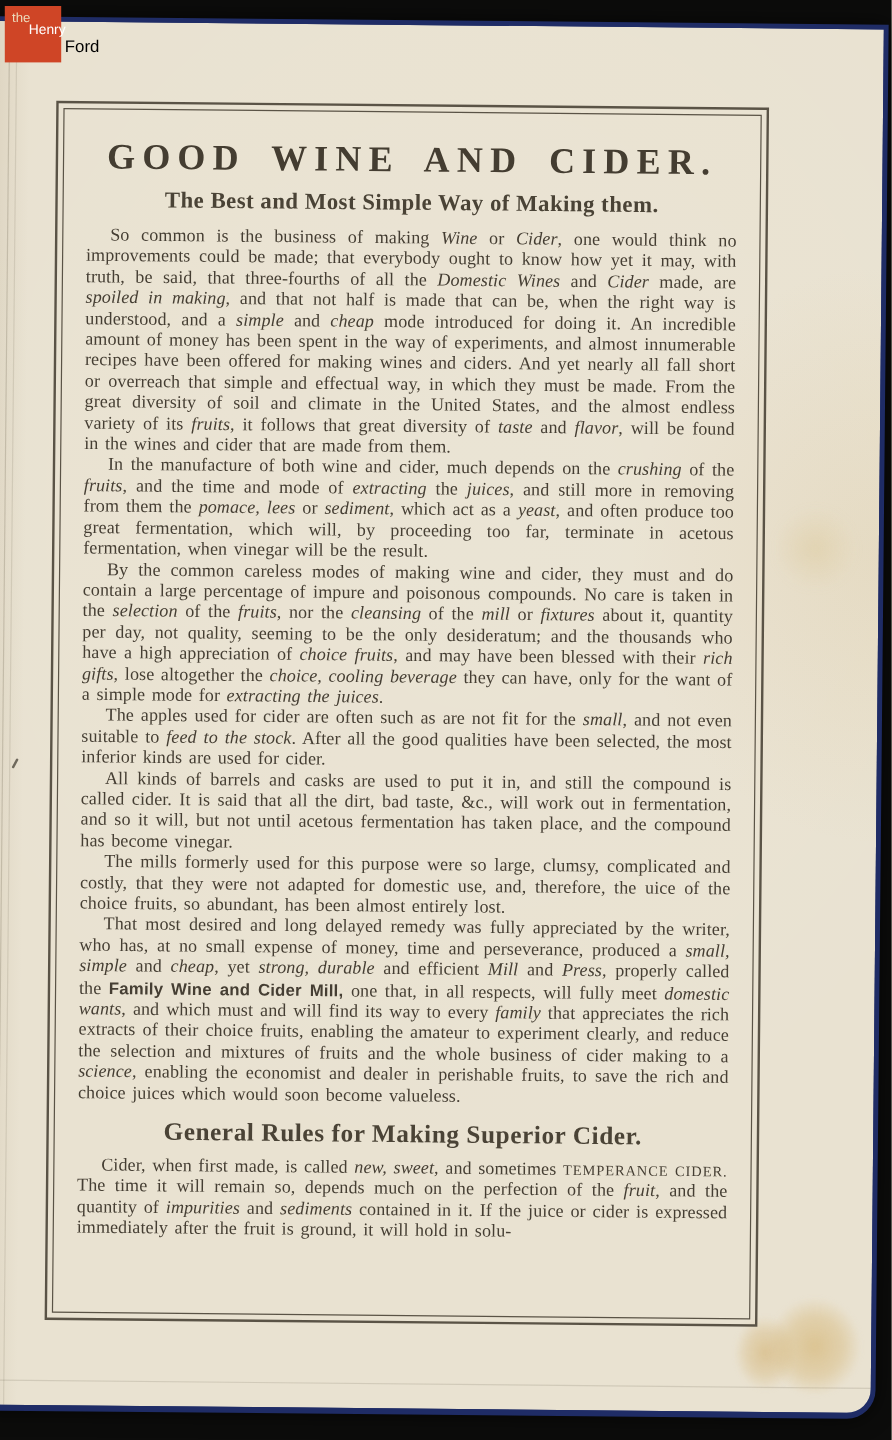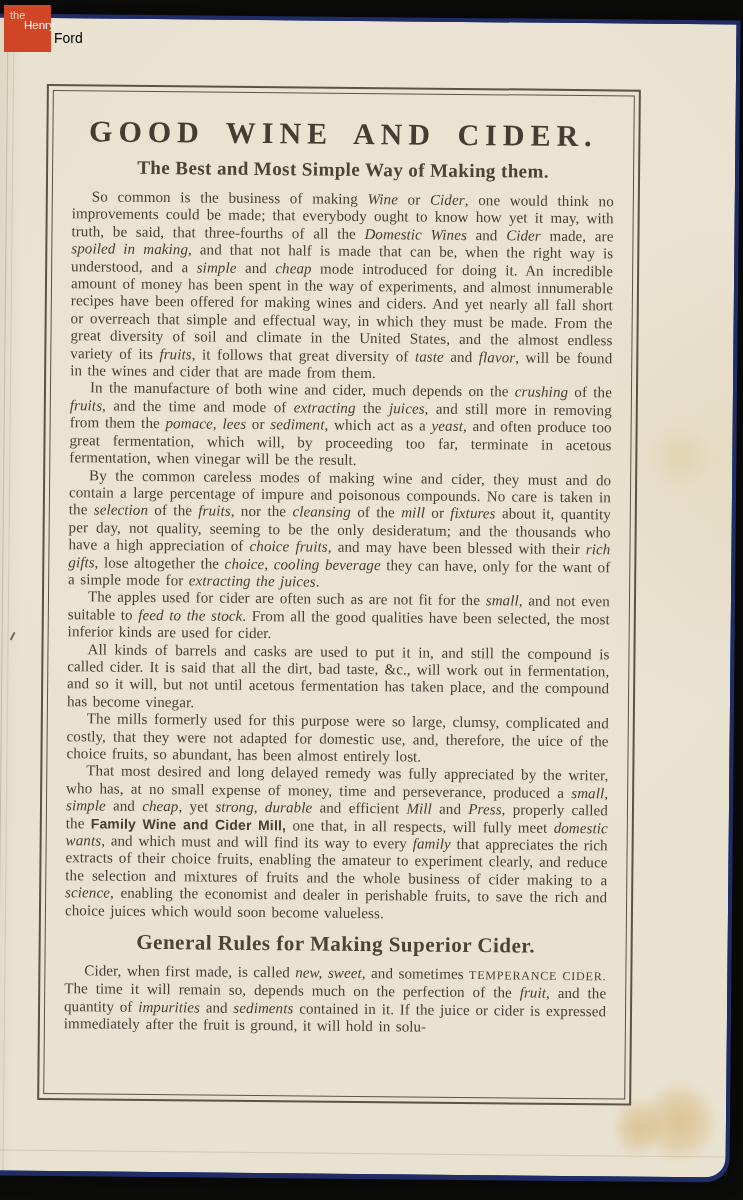--- a/index.html
+++ b/index.html
@@ -153,21 +153,21 @@
         <div class="content">
 
           <div class="doc-title">GOOD WINE AND CIDER.</div>
 
           <div class="doc-subtitle">The Best and Most Simple Way of Making them.</div>
 
           <div class="body-text">
               <p class="para"><span>So common is the business of making </span><span class="i">Wine</span><span> or </span><span class="i">Cider</span><span>, one would think no improvements could be made; that everybody ought to know how yet it may, with truth, be said, that three-fourths of all the </span><span class="i">Domestic Wines</span><span> and </span><span class="i">Cider</span><span> made, are </span><span class="i">spoiled in making</span><span>, and that not half is made that can be, when the right way is understood, and a </span><span class="i">simple</span><span> and </span><span class="i">cheap</span><span> mode introduced for doing it. An incredible amount of money has been spent in the way of experiments, and almost innumerable recipes have been offered for making wines and ciders. And yet nearly all fall short or overreach that simple and effectual way, in which they must be made. From the great diversity of soil and climate in the United States, and the almost endless variety of its </span><span class="i">fruits</span><span>, it follows that great diversity of </span><span class="i">taste</span><span> and </span><span class="i">flavor</span><span>, will be found in the wines and cider that are made from them.</span></p>
               <p class="para"><span>In the manufacture of both wine and cider, much depends on the </span><span class="i">crushing</span><span> of the </span><span class="i">fruits</span><span>, and the time and mode of </span><span class="i">extracting</span><span> the </span><span class="i">juices</span><span>, and still more in removing from them the </span><span class="i">pomace, lees</span><span> or </span><span class="i">sediment</span><span>, which act as a </span><span class="i">yeast</span><span>, and often produce too great fermentation, which will, by proceeding too far, terminate in acetous fermentation, when vinegar will be the result.</span></p>
               <p class="para"><span>By the common careless modes of making wine and cider, they must and do contain a large percentage of impure and poisonous compounds. No care is taken in the </span><span class="i">selection</span><span> of the </span><span class="i">fruits</span><span>, nor the </span><span class="i">cleansing</span><span> of the </span><span class="i">mill</span><span> or </span><span class="i">fixtures</span><span> about it, quantity per day, not quality, seeming to be the only desideratum; and the thousands who have a high appreciation of </span><span class="i">choice fruits</span><span>, and may have been blessed with their </span><span class="i">rich gifts</span><span>, lose altogether the </span><span class="i">choice, cooling beverage</span><span> they can have, only for the want of a simple mode for </span><span class="i">extracting the juices</span><span>.</span></p>
-              <p class="para"><span>The apples used for cider are often such as are not fit for the </span><span class="i">small</span><span>, and not even suitable to </span><span class="i">feed to the stock</span><span>. From all the good qualities have been selected, the most inferior kinds are used for cider.</span></p>
+              <p class="para"><span>The apples used for cider are often such as are not fit for the </span><span class="i">small</span><span>, and not even suitable to </span><span class="i">feed to the stock</span><span>. After all the good qualities have been selected, the most inferior kinds are used for cider.</span></p>
               <p class="para"><span>All kinds of barrels and casks are used to put it in, and still the compound is called cider. It is said that all the dirt, bad taste, &amp;c., will work out in fermentation, and so it will, but not until acetous fermentation has taken place, and the compound has become vinegar.</span></p>
               <p class="para"><span>The mills formerly used for this purpose were so large, clumsy, complicated and costly, that they were not adapted for domestic use, and, therefore, the uice of the choice fruits, so abundant, has been almost entirely lost.</span></p>
               <p class="para"><span>That most desired and long delayed remedy was fully appreciated by the writer, who has, at no small expense of money, time and perseverance, produced a </span><span class="i">small, simple</span><span> and </span><span class="i">cheap</span><span>, yet </span><span class="i">strong, durable</span><span> and efficient </span><span class="i">Mill</span><span> and </span><span class="i">Press</span><span>, properly called the </span><span class="b">Family Wine and Cider Mill,</span><span> one that, in all respects, will fully meet </span><span class="i">domestic wants</span><span>, and which must and will find its way to every </span><span class="i">family</span><span> that appreciates the rich extracts of their choice fruits, enabling the amateur to experiment clearly, and reduce the selection and mixtures of fruits and the whole business of cider making to a </span><span class="i">science</span><span>, enabling the economist and dealer in perishable fruits, to save the rich and choice juices which would soon become valueless.</span></p>
             </div>
 
           <div class="section-heading">General Rules for Making Superior Cider.</div>
 
           <div class="body-text">
               <p class="para"><span>Cider, when first made, is called </span><span class="i">new, sweet</span><span>, and sometimes </span><span class="sc">TEMPERANCE CIDER.</span><span> The time it will remain so, depends much on the perfection of the </span><span class="i">fruit</span><span>, and the quantity of </span><span class="i">impurities</span><span> and </span><span class="i">sediments</span><span> contained in it. If the juice or cider is expressed immediately after the fruit is ground, it will hold in solu-</span></p>
             </div>

